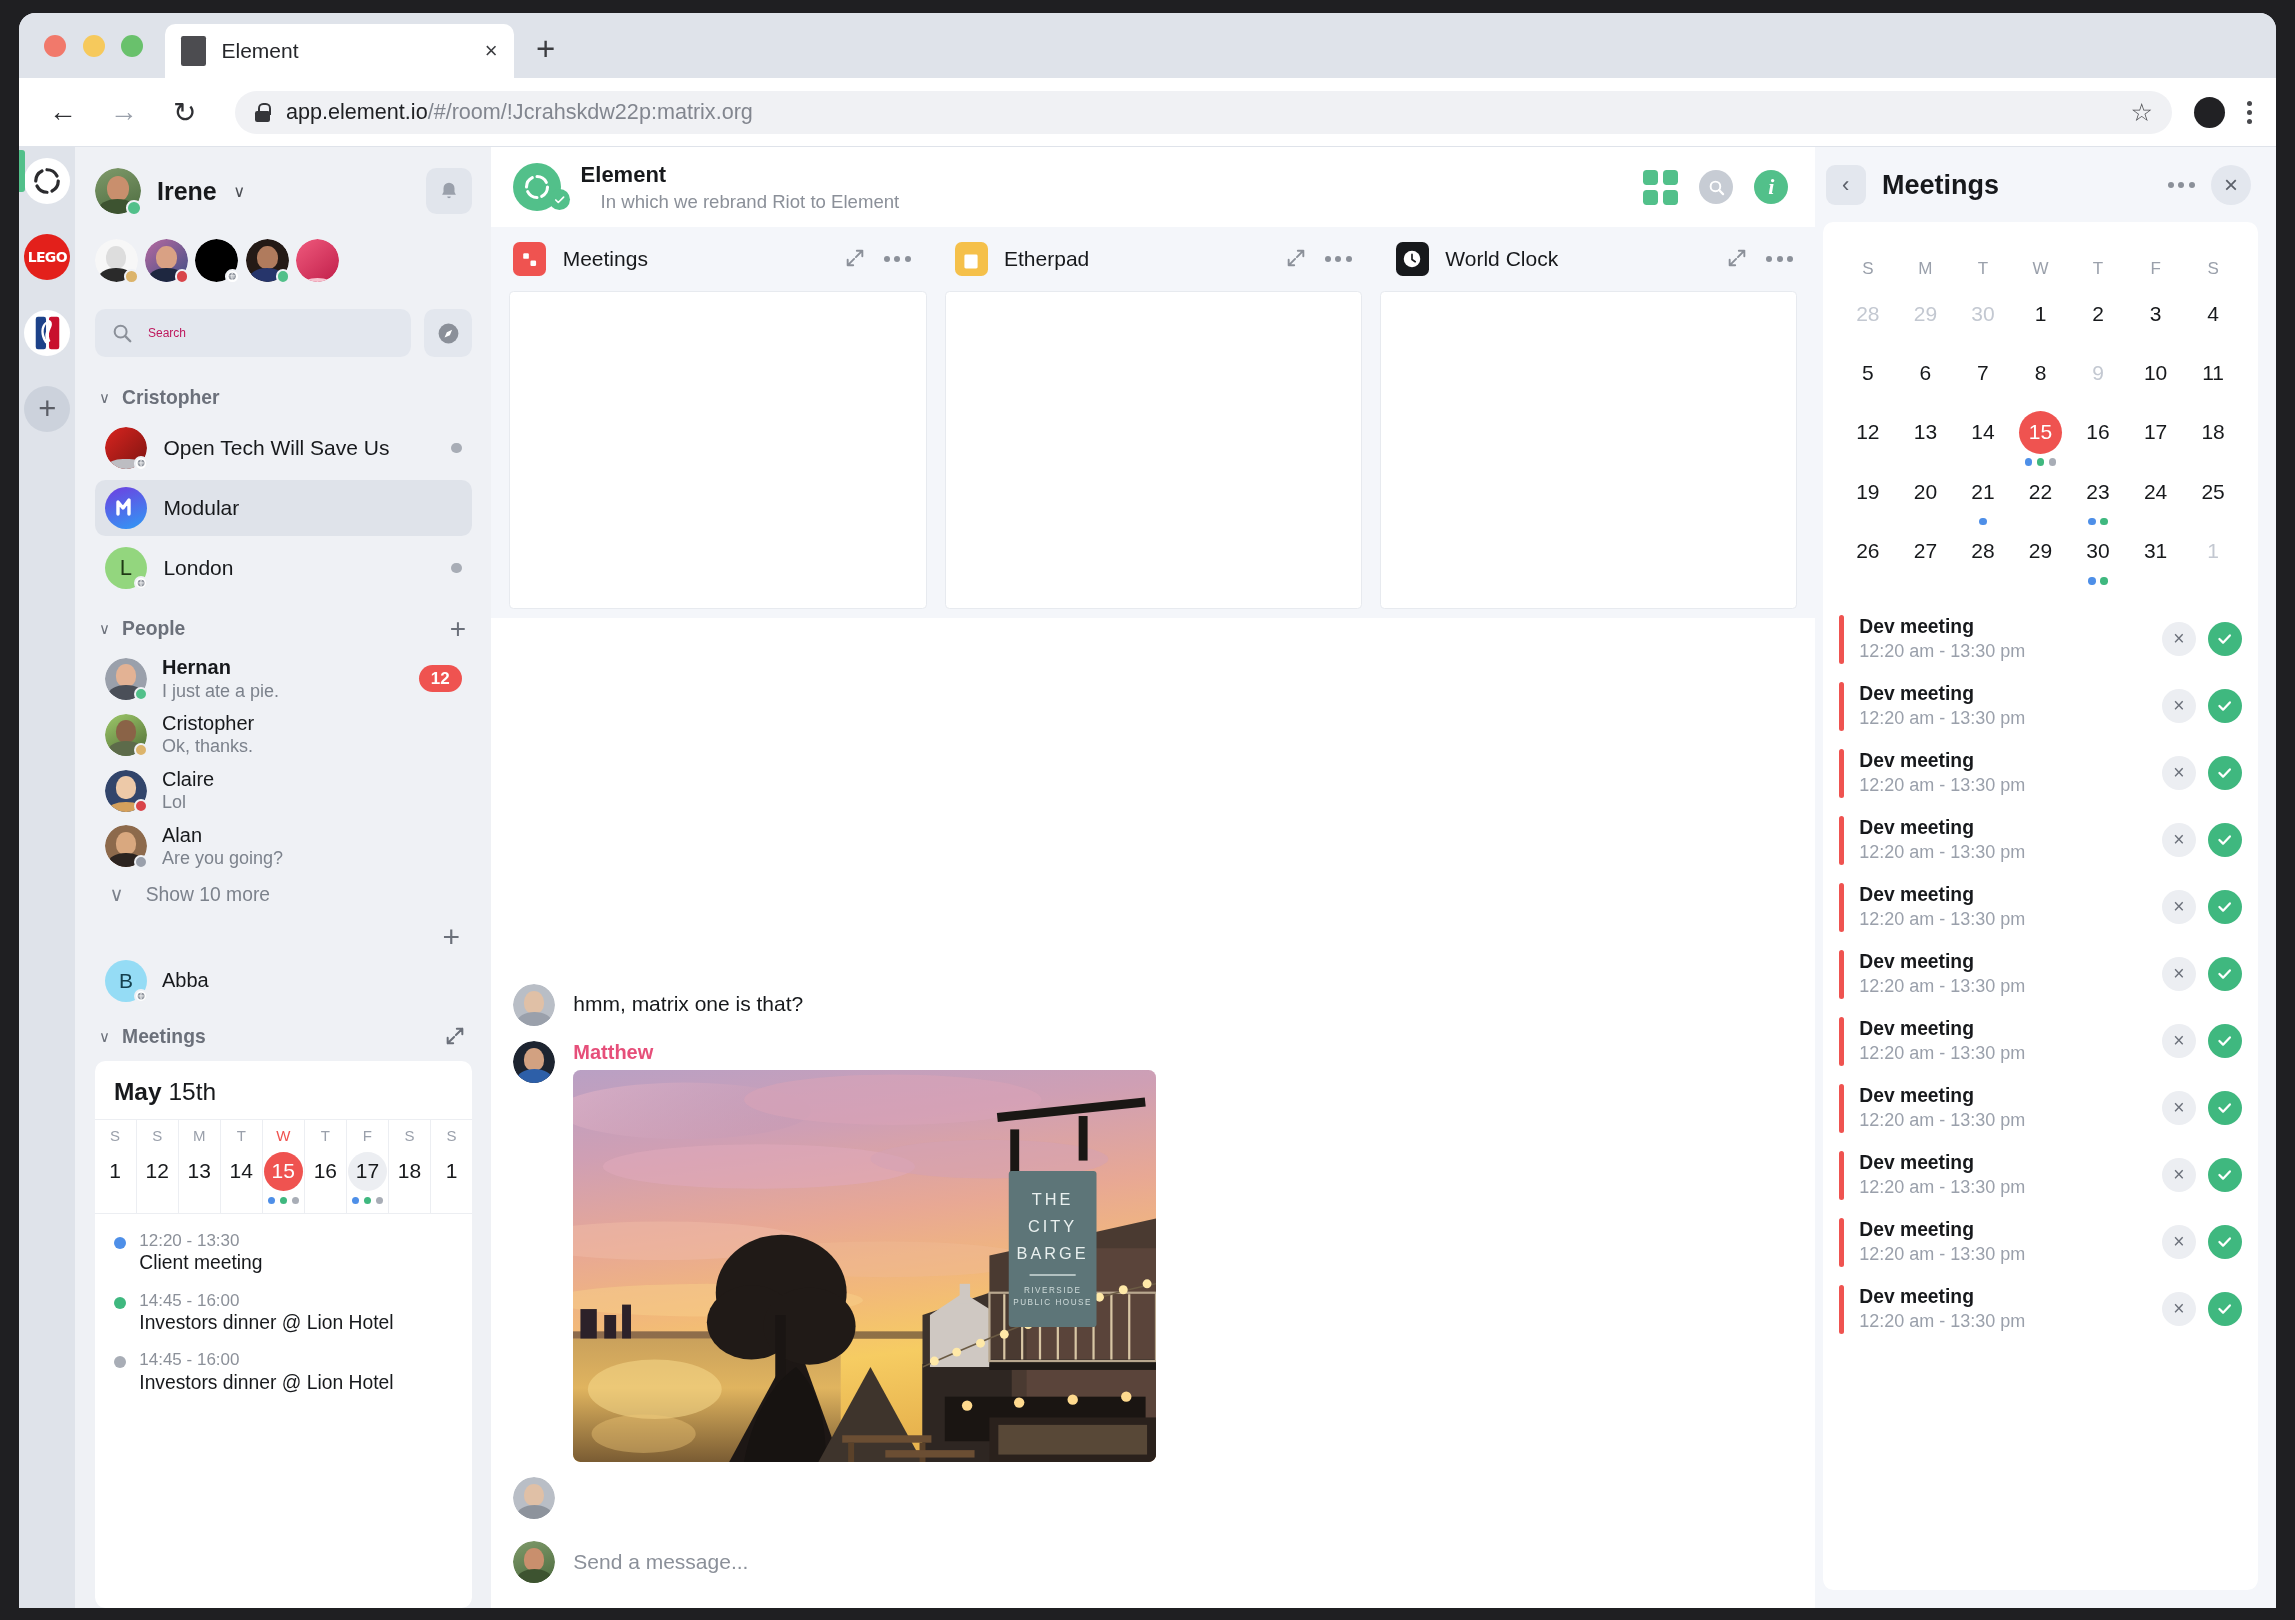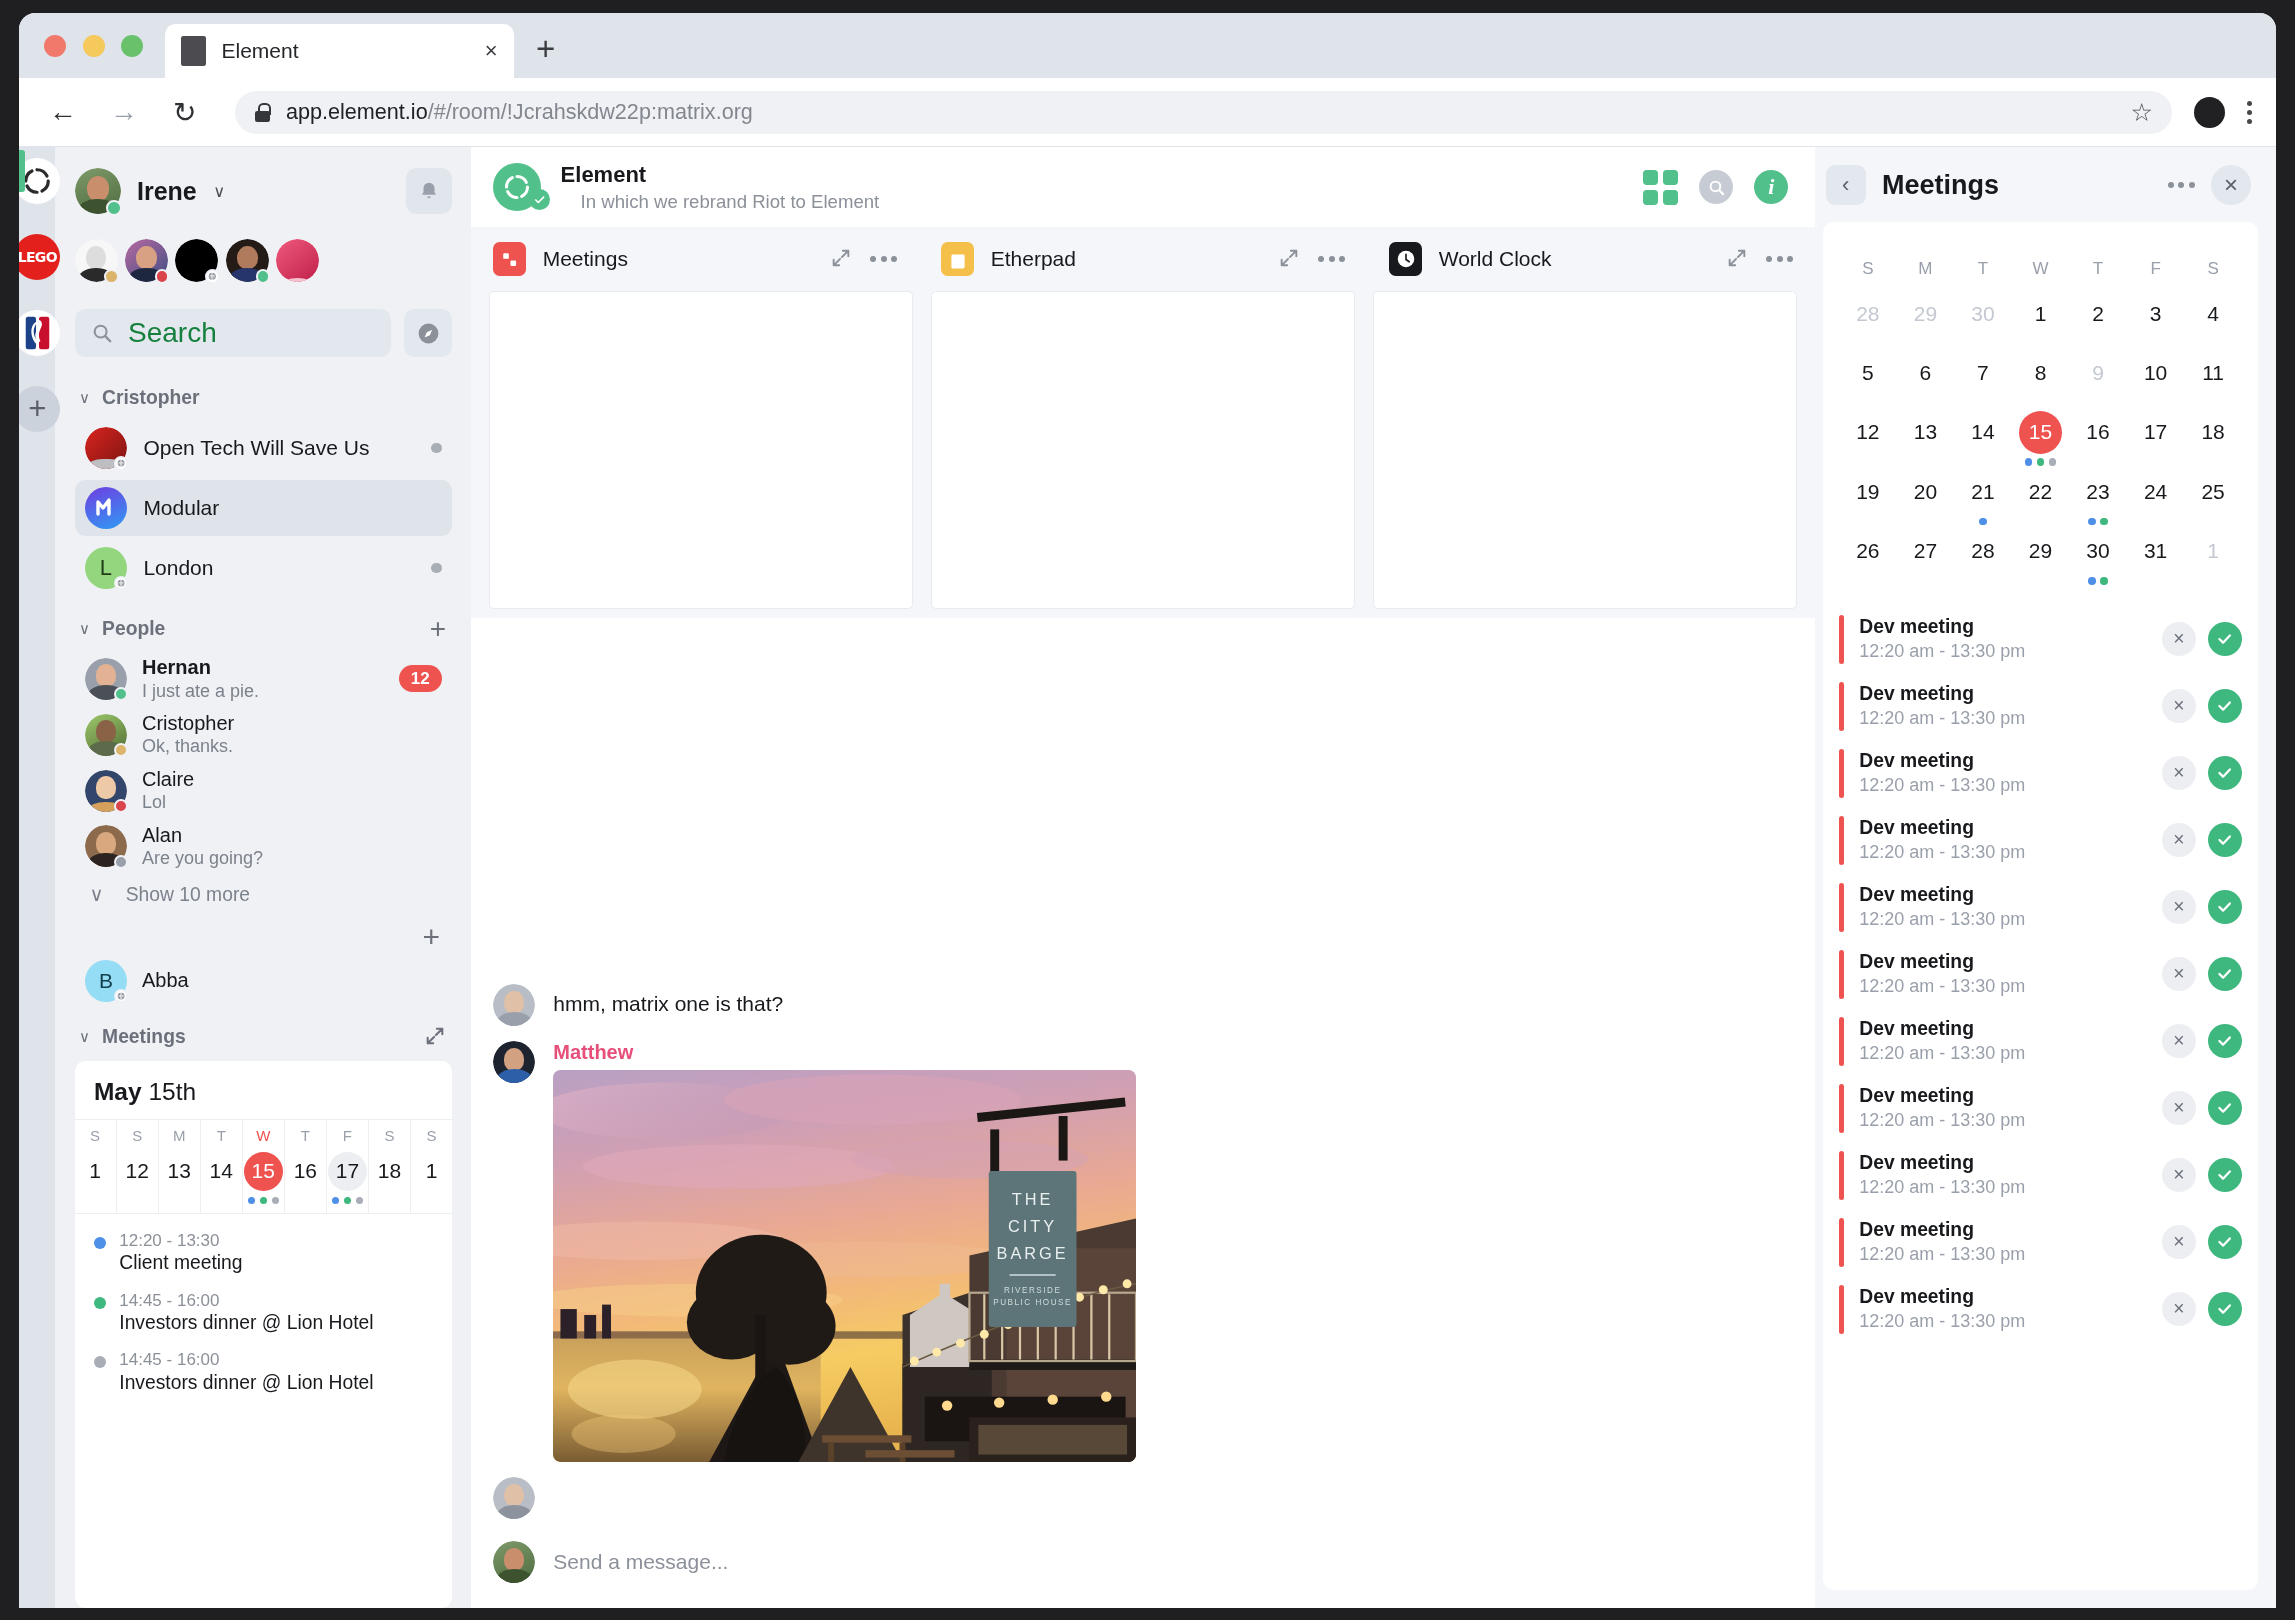--- a/index.html
+++ b/index.html
@@ -79,21 +79,21 @@
   .app {
     position: absolute;
     left: 0; top: 134px;
     width: 2257px; height: 1461px;
     display: flex;
     background: #f4f6fa;
   }
 
   
   .rail {
-    width: 36px;
+    width: 56px;
     background: #dfe3ea;
     padding-top: 10.4px;
     display: flex; flex-direction: column; align-items: center;
     gap: 30px;
     flex: 0 0 auto;
     position: relative;
     text-align: center;
   }
   .rail-sel { position: absolute; left: 0; top: 3px; width: 6px; height: 42px; background: #52c08a; border-radius: 0 3px 3px 0; }
   .rail-icon { width: 46px; height: 46px; border-radius: 50%; display: flex; align-items: center; justify-content: center; overflow: hidden; }
@@ -127,21 +127,21 @@
     margin-left: auto; width: 46px; height: 46px; border-radius: 10.4px;
     background: #e1e5ec; display:flex; align-items:center; justify-content:center;
   }
 
   .avatar-row { display: flex; gap: 7.4px; margin-bottom: 27px; }
   .search-row { display: flex; gap: 13.4px; align-items: center; margin-bottom: 27px; }
   .search-box {
     flex: 1; height: 48px; background: #e3e7ee; border-radius: 10.4px;
     display: flex; align-items: center; gap: 15px; padding: 0 16.4px;
   }
-  .search-ph { font-size: 28px; color: #15803d; }
+  .search-ph { font-size: 12px; color: #be185d; }
   .explore-btn { width: 48px; height: 48px; border-radius: 10.4px; background: #e3e7ee; display:flex;align-items:center;justify-content:center;}
 
   .sec-head { display: flex; align-items: center; gap: 12px; margin: 3px 0 10.4px 4.5px; }
   .sec-head .ch { font-size: 15px; color: #6b707a; }
   .sec-title { font-size: 19.3px; color: #6b707a; font-weight: 600; }
   .sec-add { margin-left: auto; font-size: 28px; color: #6b707a; font-weight: 300; line-height: .6; margin-right: 6px;}
 
   .room { display: flex; align-items: center; gap: 16.4px; padding: 7.4px 10.4px; border-radius: 10.4px; margin-bottom: 3px;}
   .room.active { background: #dfe3ea; }
   .room-name { font-size: 21px; color: #17191c; }

